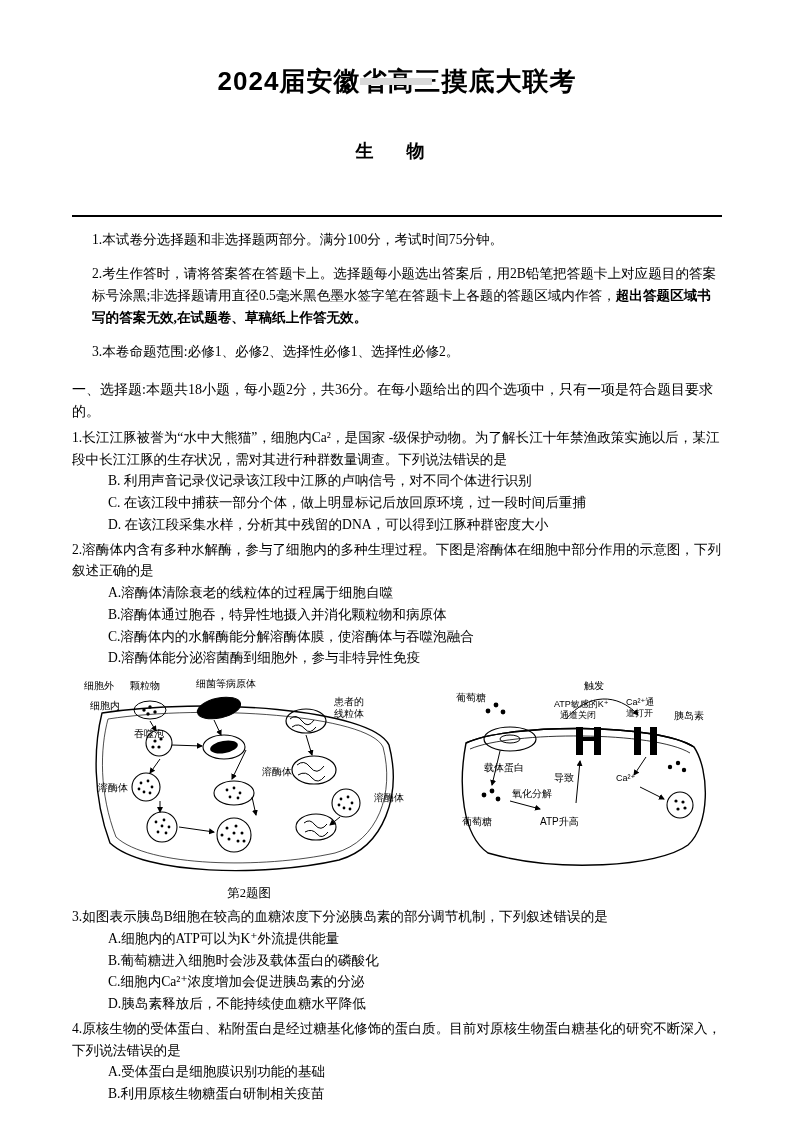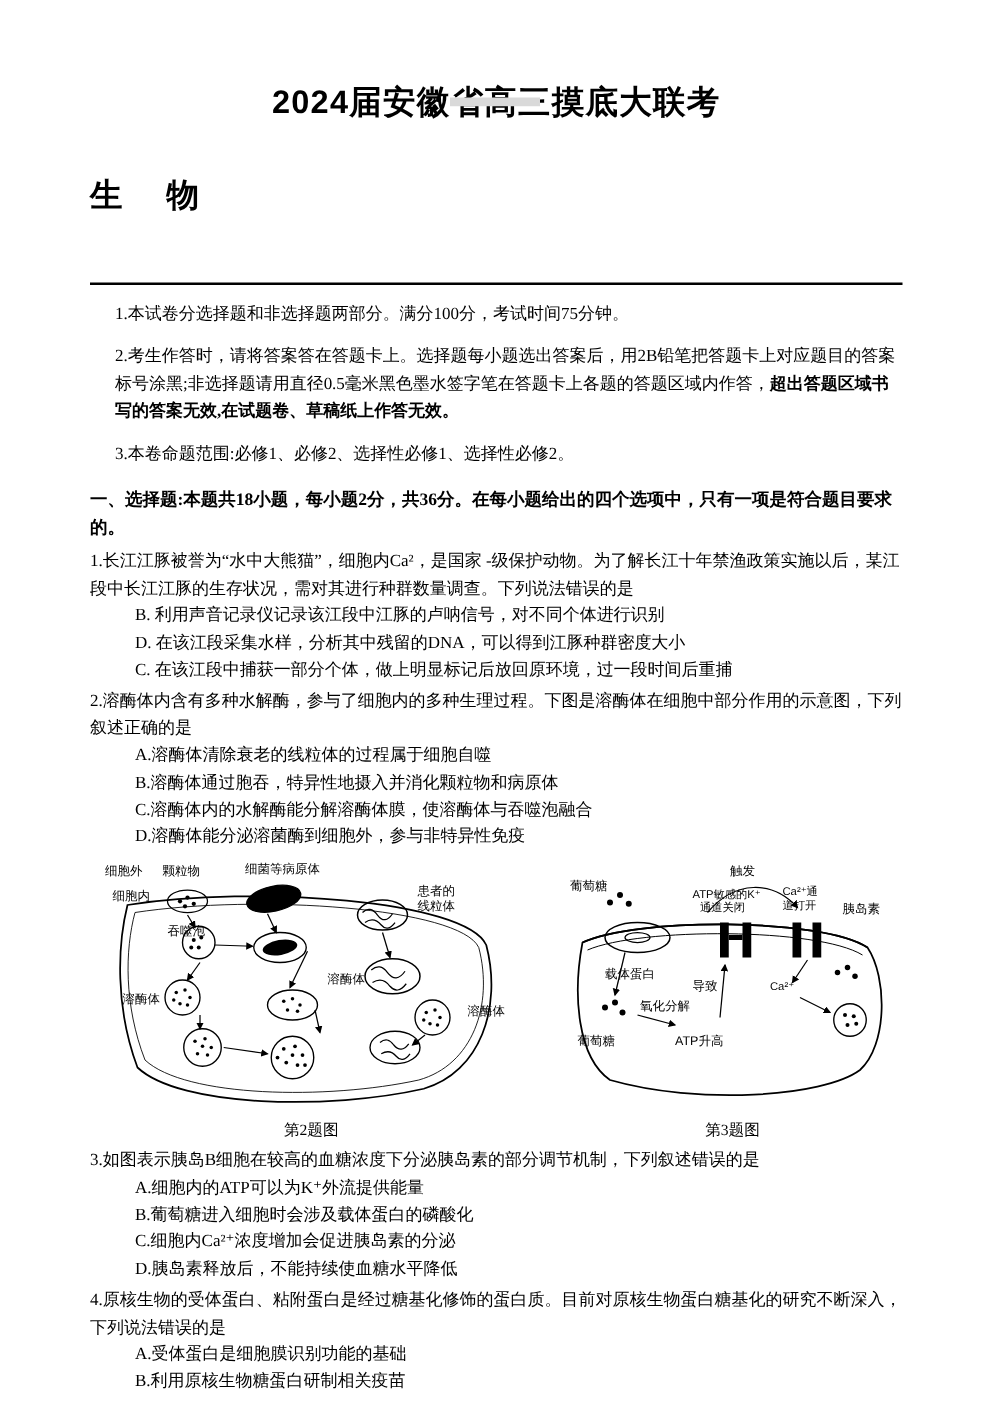--- a/index.html
+++ b/index.html
@@ -19,21 +19,22 @@
   }
   .title{
     text-align:center;
     font-size:26px;
     font-weight:bold;
     letter-spacing:1px;
     margin-top:64px;
     font-family:"Liberation Sans","DejaVu Sans",sans-serif;
   }
   .subject{
-    font-size:26px;
+    text-align:center;
+    font-size:18px;
     font-weight:bold;
     letter-spacing:14px;
     margin-top:40px;
     font-family:"Liberation Sans","DejaVu Sans",sans-serif;
   }
   .rule{
     border-top:2px solid #000;
     margin-top:52px;
   }
   .notice-title{
@@ -45,21 +46,21 @@
   .notice-item{
     font-size:13.6px;
     line-height:1.62;
     margin-left:20px;
     text-indent:0;
     margin-top:12px;
   }
   .b{font-weight:bold;}
   .sec-head{
     font-size:14px;
-    font-weight:bold;
+    font-weight:normal;
     margin-top:16px;
     line-height:1.6;
   }
   .q{
     font-size:13.6px;
     line-height:1.6;
     margin-top:3px;
   }
   .opt{
     font-size:13.6px;
@@ -112,22 +113,22 @@
   <div class="notice-item">3.本卷命题范围:必修1、必修2、选择性必修1、选择性必修2。</div>
 
   <div class="sec-head">
     <span>一、选择题:</span><span>本题共18小题，每小题2分，共36分。在每小题给出的四个选项中，只有一项是符合题目要求的。</span>
   </div>
 
   <div class="q">
     <span class="qnum">1.</span><span>长江江豚被誉为“水中大熊猫”，细胞内Ca²，是国家 -级保护动物。为了解长江十年禁渔政策实施以后，某江段中长江江豚的生存状况，需对其进行种群数量调查。下列说法错误的是</span>
   </div>
   <div class="opt">B. 利用声音记录仪记录该江段中江豚的卢呐信号，对不同个体进行识别</div>
+  <div class="opt">C. 在该江段中捕获一部分个体，做上明显标记后放回原环境，过一段时间后重捕</div>
   <div class="opt">D. 在该江段采集水样，分析其中残留的DNA，可以得到江豚种群密度大小</div>
-  <div class="opt">C. 在该江段中捕获一部分个体，做上明显标记后放回原环境，过一段时间后重捕</div>
 
   <div class="q">
     <span class="qnum">2.</span><span>溶酶体内含有多种水解酶，参与了细胞内的多种生理过程。下图是溶酶体在细胞中部分作用的示意图，下列叙述正确的是</span>
   </div>
   <div class="opt">A.溶酶体清除衰老的线粒体的过程属于细胞自噬</div>
   <div class="opt">B.溶酶体通过胞吞，特异性地摄入并消化颗粒物和病原体</div>
   <div class="opt">C.溶酶体内的水解酶能分解溶酶体膜，使溶酶体与吞噬泡融合</div>
   <div class="opt">D.溶酶体能分泌溶菌酶到细胞外，参与非特异性免疫</div>
 
   <div class="figures">
@@ -321,21 +322,20 @@
 
         <path d="M128,128 L132,86" fill="none" stroke="#000" stroke-width="1" marker-end="url(#ah3)"></path>
         <text x="106" y="106" font-size="10">导致</text>
 
         <defs>
           <marker id="ah3" markerWidth="7" markerHeight="7" refX="5" refY="3" orient="auto">
             <path d="M0,0 L6,3 L0,6 z" fill="#000"></path>
           </marker>
         </defs>
       </svg>
-      <div class="fig-cap">第3题图</div>
     </div>
 
   </div>
 
   <div class="q" style="margin-left:0;">
     <span class="qnum">3.</span><span>如图表示胰岛B细胞在较高的血糖浓度下分泌胰岛素的部分调节机制，下列叙述错误的是</span>
   </div>
   <div class="opt">A.细胞内的ATP可以为K⁺外流提供能量</div>
   <div class="opt">B.葡萄糖进入细胞时会涉及载体蛋白的磷酸化</div>
   <div class="opt">C.细胞内Ca²⁺浓度增加会促进胰岛素的分泌</div>

